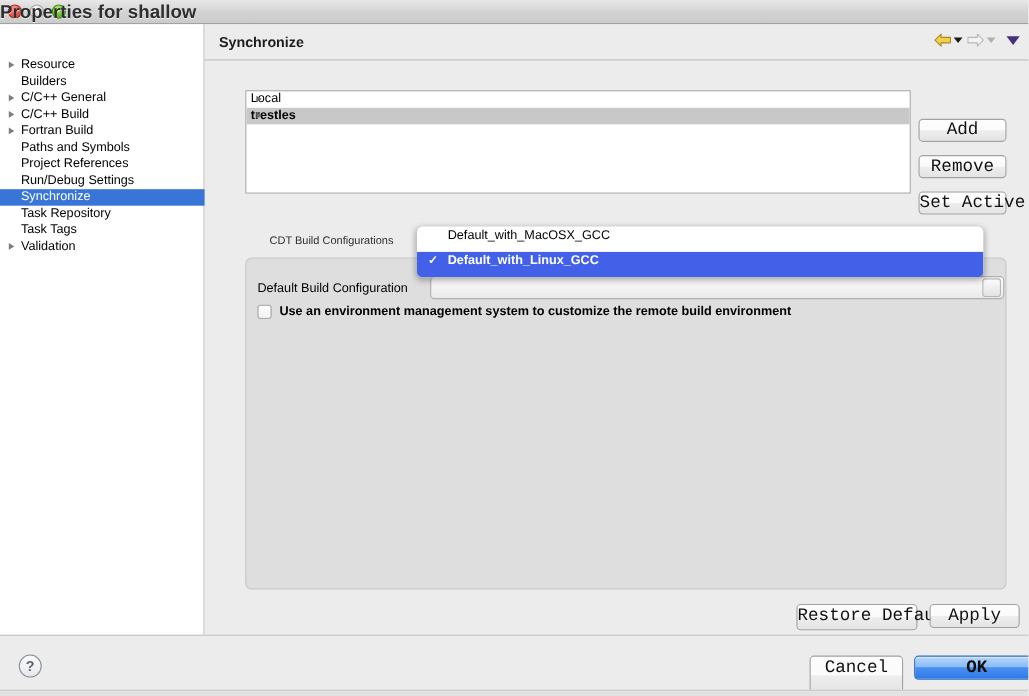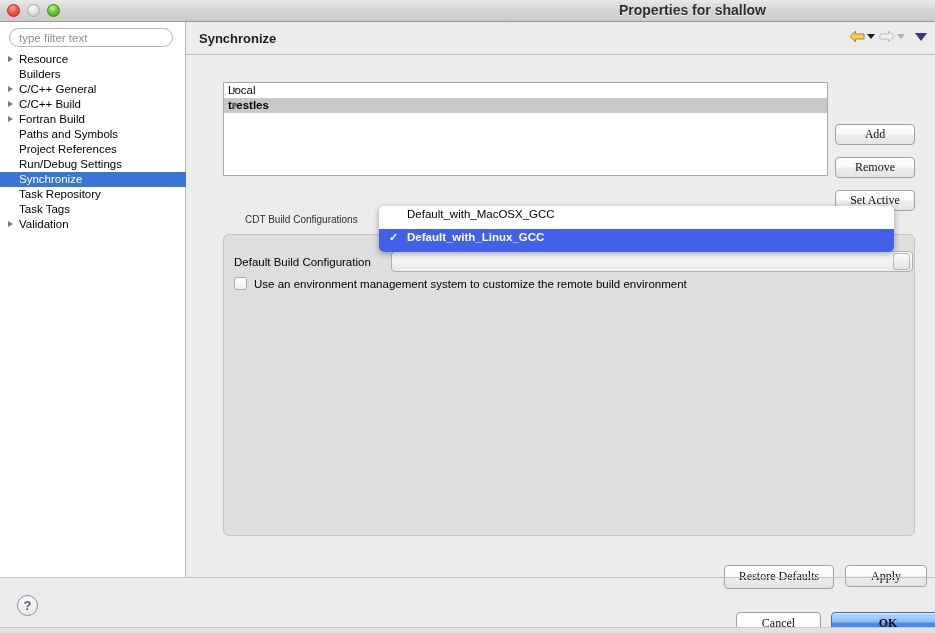--- a/index.html
+++ b/index.html
@@ -54,22 +54,22 @@
   }
   .light.green {
     background: radial-gradient(circle at 40% 28%, #c6f08a 0%, #6ec72f 48%, #3f9112 100%);
     border: 1px solid #3d8a16;
   }
   .window-title {
     position: absolute;
     left: 0; top: 0;
     width: 766px;
     line-height: 21px;
-    text-align: right;
-    font-size: 14px;
+    text-align: left;
+    font-size: 17px;
     font-weight: bold;
     color: #2e2e2e;
     text-shadow: 0 1px 0 rgba(255,255,255,.75);
   }
 
   
   .left-panel {
     position: absolute;
     left: 0; top: 22px;
     width: 186px; height: 555px;
@@ -213,31 +213,30 @@
     position: absolute;
     left: 9px; top: 4px;
     width: 0; height: 0;
     border-left: 5px solid #6d6d6d;
     border-top: 3.5px solid transparent;
     border-bottom: 3.5px solid transparent;
   }
 
   
   .btn {
-    font-family: Liberation Serif, serif;
-    font-size: 12px;
+    font-family: Liberation Mono, monospace;
+    font-size: 16px;
     color: #111;
     background: linear-gradient(to bottom, #fdfdfd 0%, #fbfbfb 48%, #ededed 52%, #e4e4e4 100%);
     border: 1px solid #a2a2a2;
     border-radius: 4px;
     box-shadow: 0 1px 0 rgba(255,255,255,.65) inset;
     text-align: center;
     box-sizing: border-box;
     white-space: nowrap;
-    margin-top: 16px;
   }
   .btn.default {
     background: linear-gradient(to bottom, #b9d6fb 0%, #8bbdf8 45%, #4b8ff1 50%, #2f79e8 100%);
     border-color: #2f6fc4;
     color: #0d0d0d;
     font-weight: bold;
   }
   .side-btn {
     position: absolute;
     left: 649px;
@@ -291,21 +290,22 @@
     border-radius: 3px;
     background: linear-gradient(to bottom, #fbfbfb, #e3e3e3);
     border: 1px solid #b6b6b6;
     box-sizing: border-box;
   }
 
   .check-row {
     position: absolute;
     left: 10px; top: 42px;
     display: flex;
-    align-items: flex-end;
+    align-items: flex-start;
+    font-weight: bold;
   }
   .checkbox {
     width: 13px; height: 13px;
     border: 1px solid #a9a9a9;
     border-radius: 3px;
     background: linear-gradient(to bottom, #ffffff, #f0f0f0);
     margin-right: 7px;
     box-sizing: border-box;
     flex: none;
   }
@@ -395,23 +395,20 @@
   <div class="titlebar">
     <div class="traffic">
       <div class="light red"></div>
       <div class="light yellow"></div>
       <div class="light green"></div>
     </div>
     <div class="window-title">Properties for shallow</div>
   </div>
 
   <div class="left-panel">
-    <div class="filter-wrap">
-      <input class="filter-input" type="text" placeholder="type filter text" style="">
-    </div>
 
     <div class="tree">
       <div class="tree-item">
         <span class="tree-arrow"></span>
         <span>Resource</span>
       </div>
       <div class="tree-item">
         <span>Builders</span>
       </div>
       <div class="tree-item">

